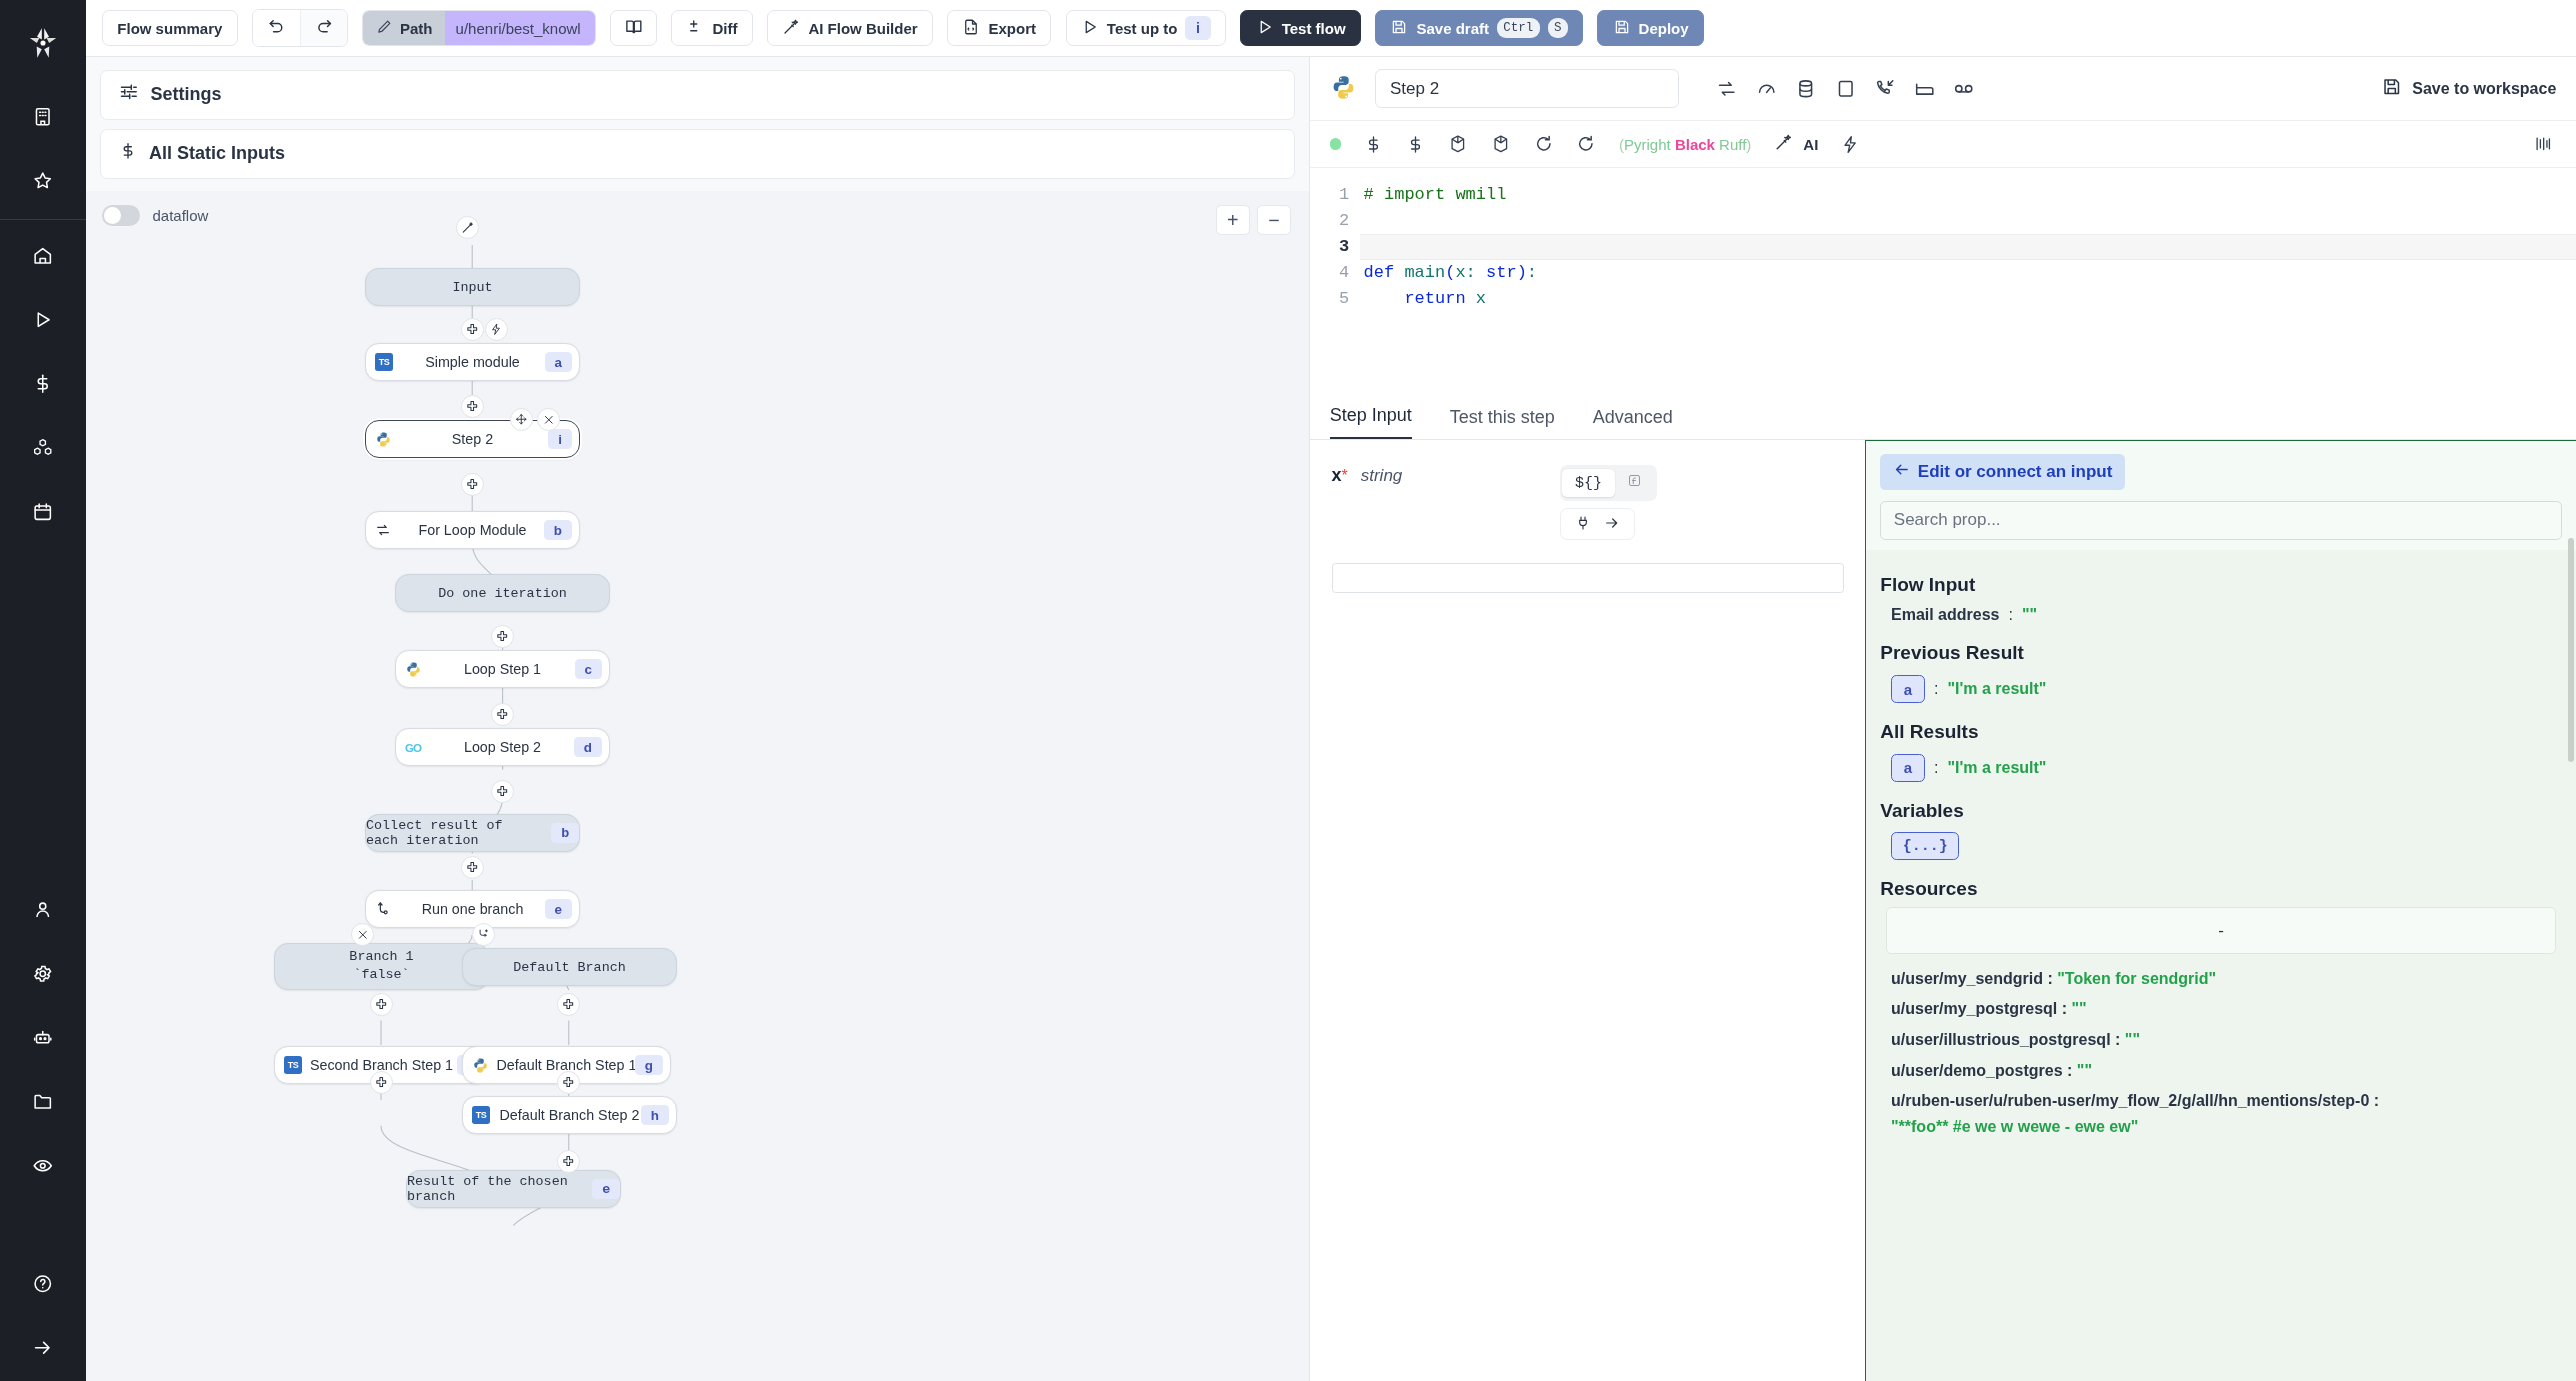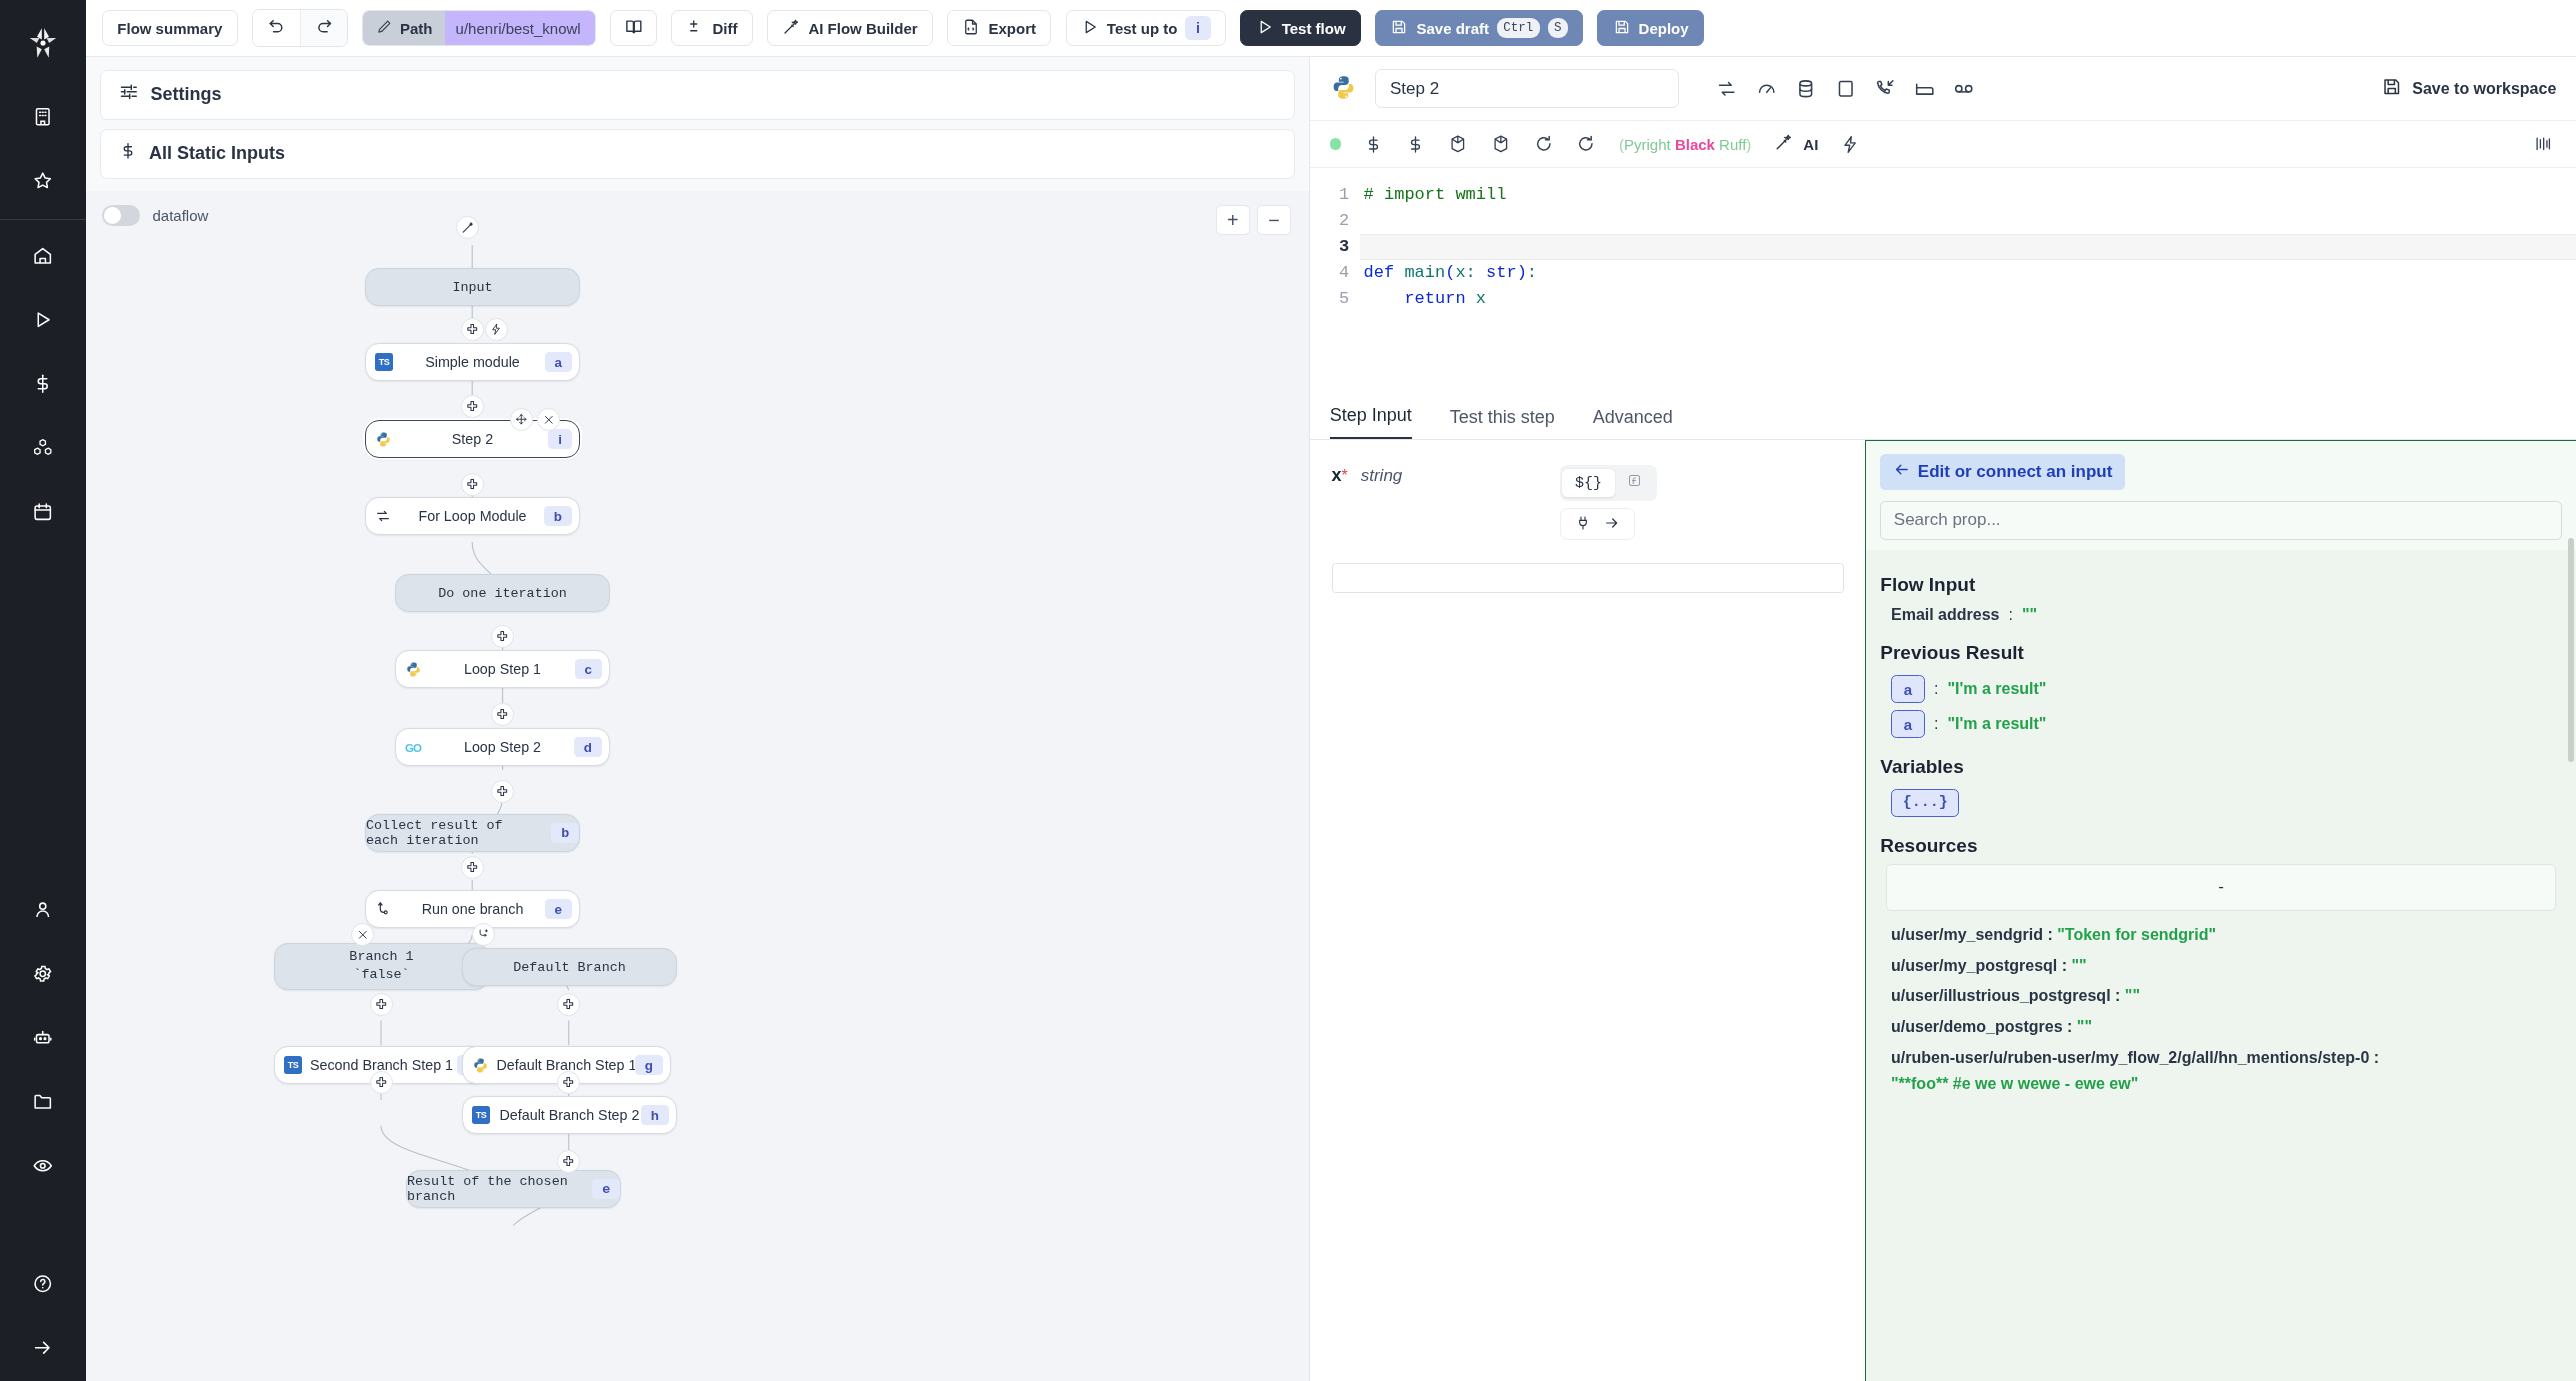--- a/index.html
+++ b/index.html
@@ -660,21 +660,21 @@
                 <path d="M5 5l14 14M19 5L5 19"></path>
               </svg>
           </div>
 
           <div class="hnd" style="left:375px;top:282px;">
             <svg width="12.5" height="12.5" viewBox="0 0 24 24" fill="none" stroke="#2a3444" stroke-width="2" stroke-linejoin="round">
                 <path d="M9.5 3h5v6h6v5h-6v6h-5v-6h-6v-5h6z"></path>
               </svg>
           </div>
 
-          <div class="node" style="left:279px;top:306px;width:215px;">
+          <div class="node" style="left:279px;top:320px;width:215px;">
             <span class="n-ico">
               <svg width="16" height="16" viewBox="0 0 24 24" fill="none" stroke="#2a3444" stroke-width="1.8" stroke-linecap="round" stroke-linejoin="round">
                 <path d="M4 8h13l-3-3M20 16H7l3 3"></path>
               </svg>
             </span>
             <span>For Loop Module</span>
             <span class="n-badge">b</span>
           </div>
 
           <div class="node vnode" style="left:309px;top:383px;width:215px;">
@@ -1033,20 +1033,21 @@
                 <span class="v">""</span>
               </div>
 
               <div class="sec-h">Previous Result</div>
               <div class="kv">
                 <span class="chip">a</span>
                 <span class="c">:</span>
                 <span class="v">"I'm a result"</span>
               </div>
 
+              <div class="sec-h">All Results</div>
               <div class="kv">
                 <span class="chip">a</span>
                 <span class="c">:</span>
                 <span class="v">"I'm a result"</span>
               </div>
 
               <div class="sec-h">Variables</div>
               <div class="kv">
                 <span class="chip braces">{...}</span>
               </div>

